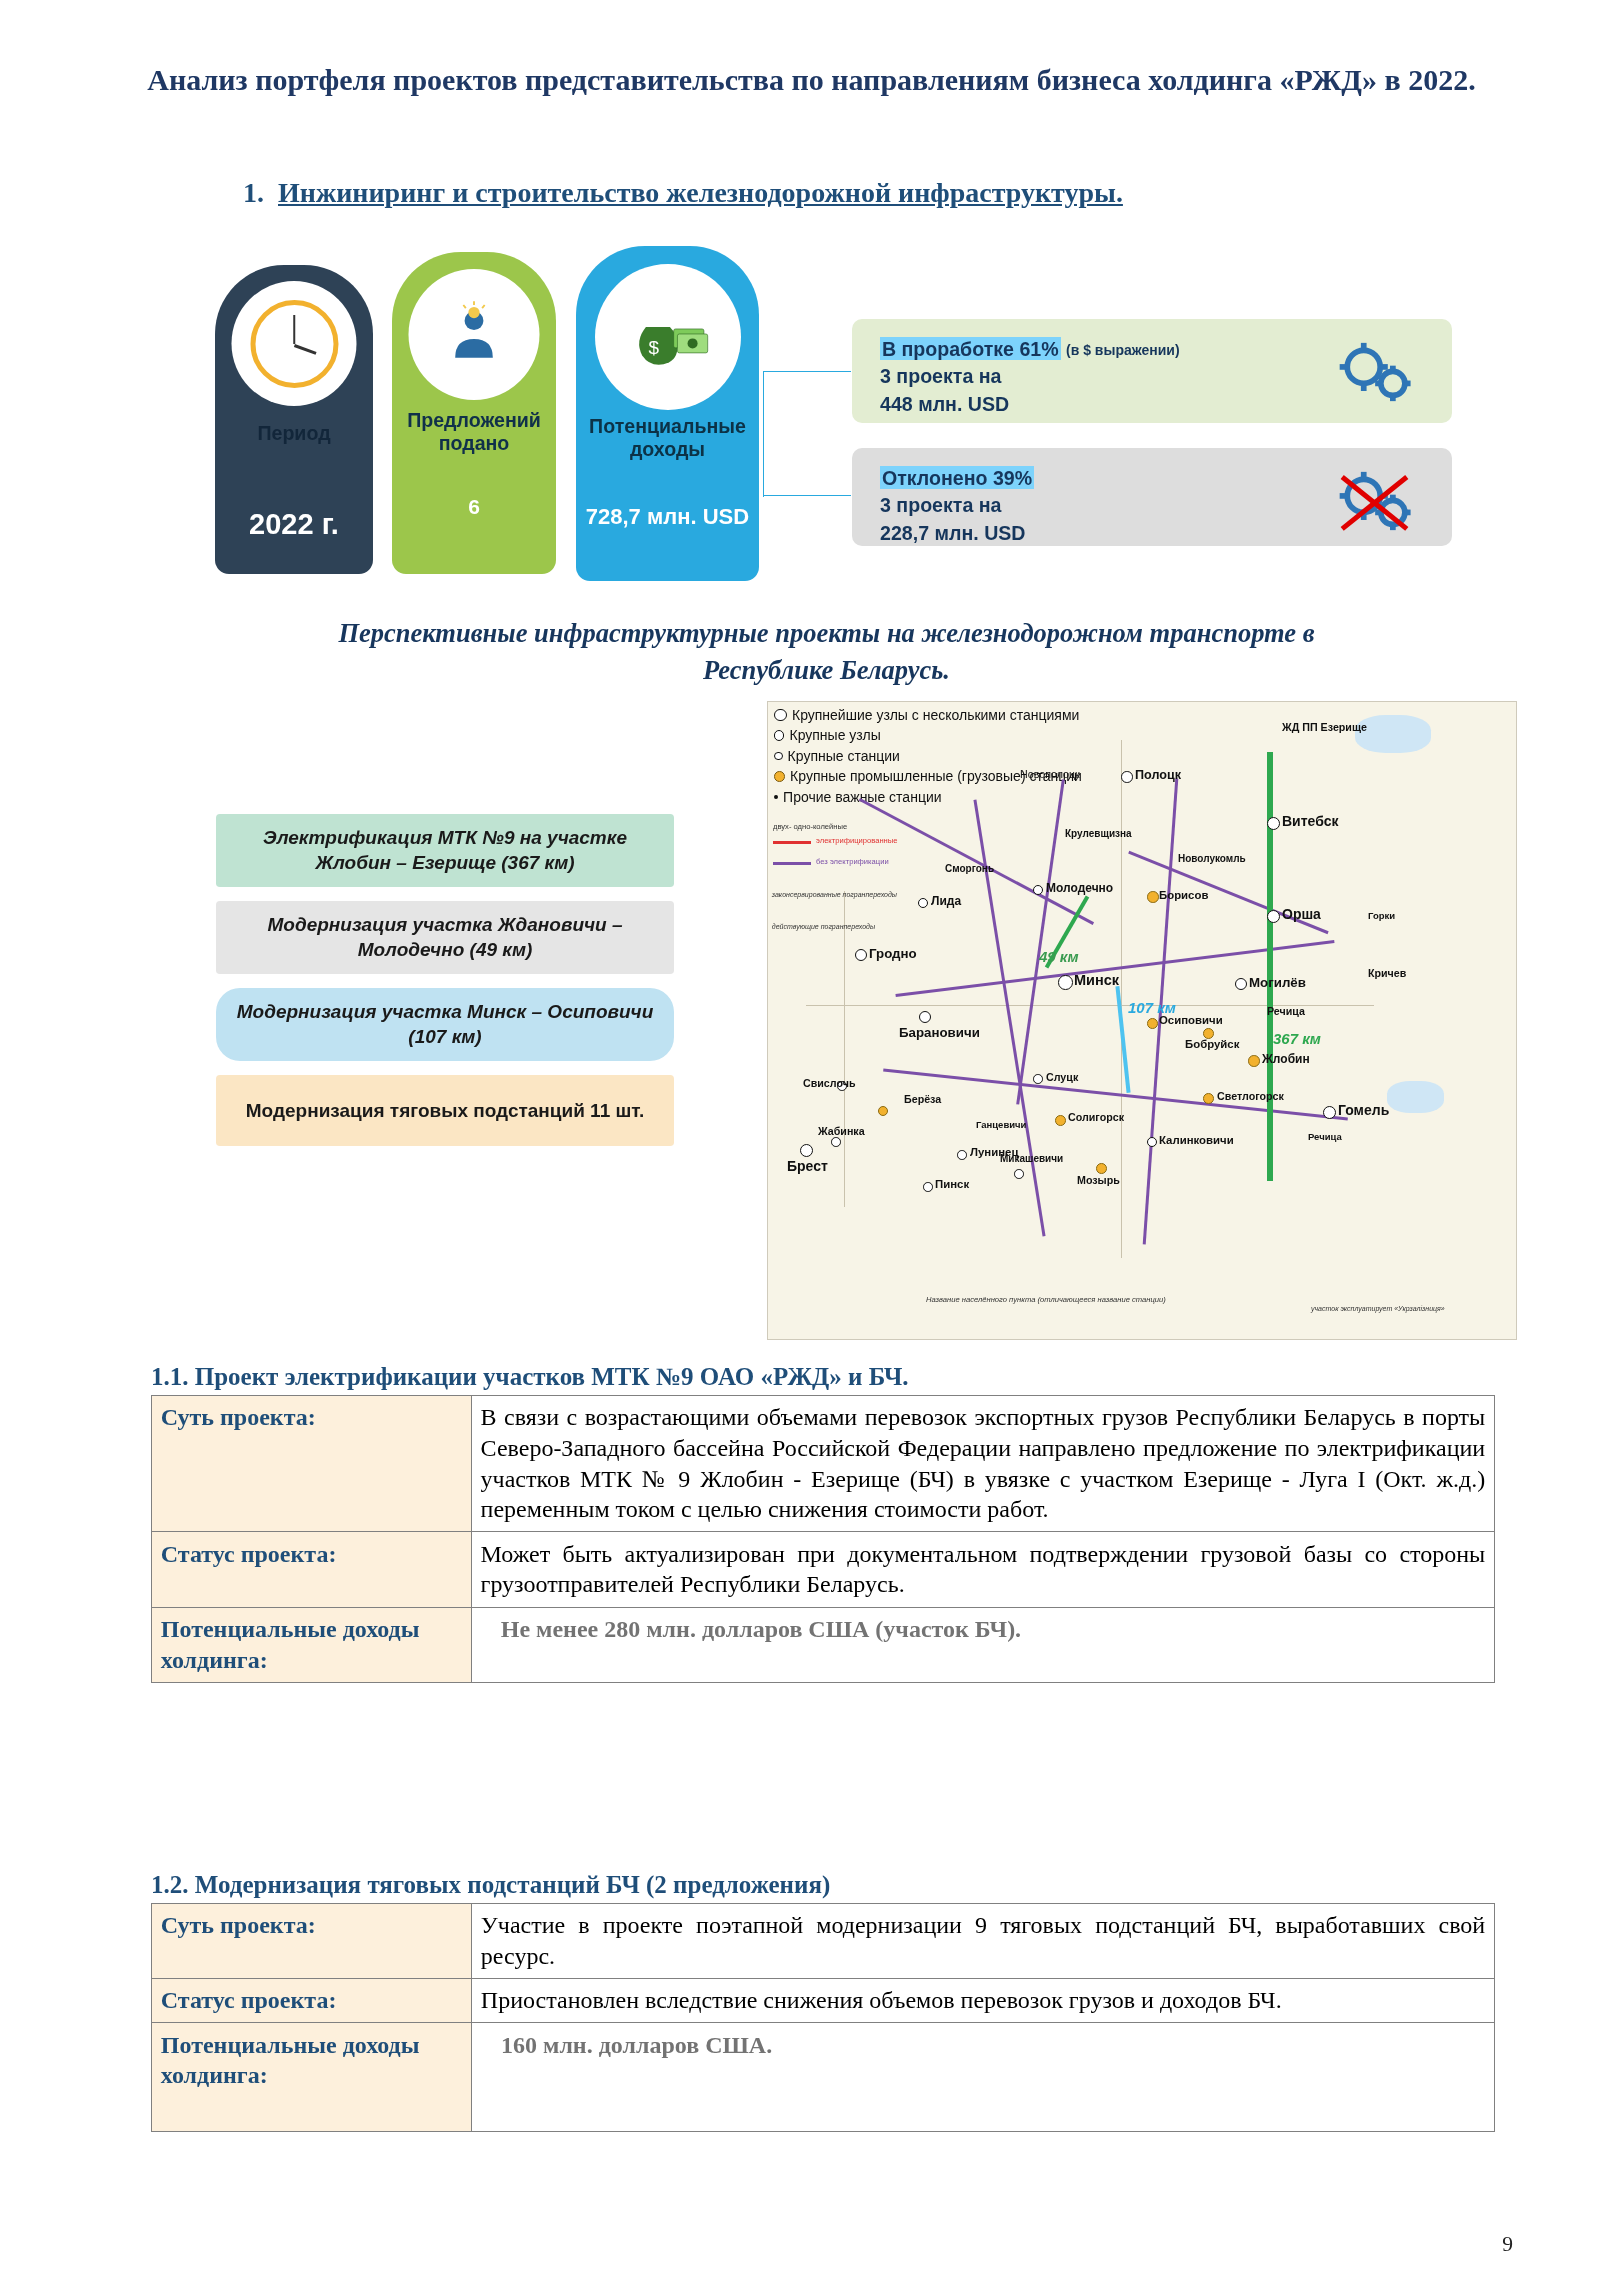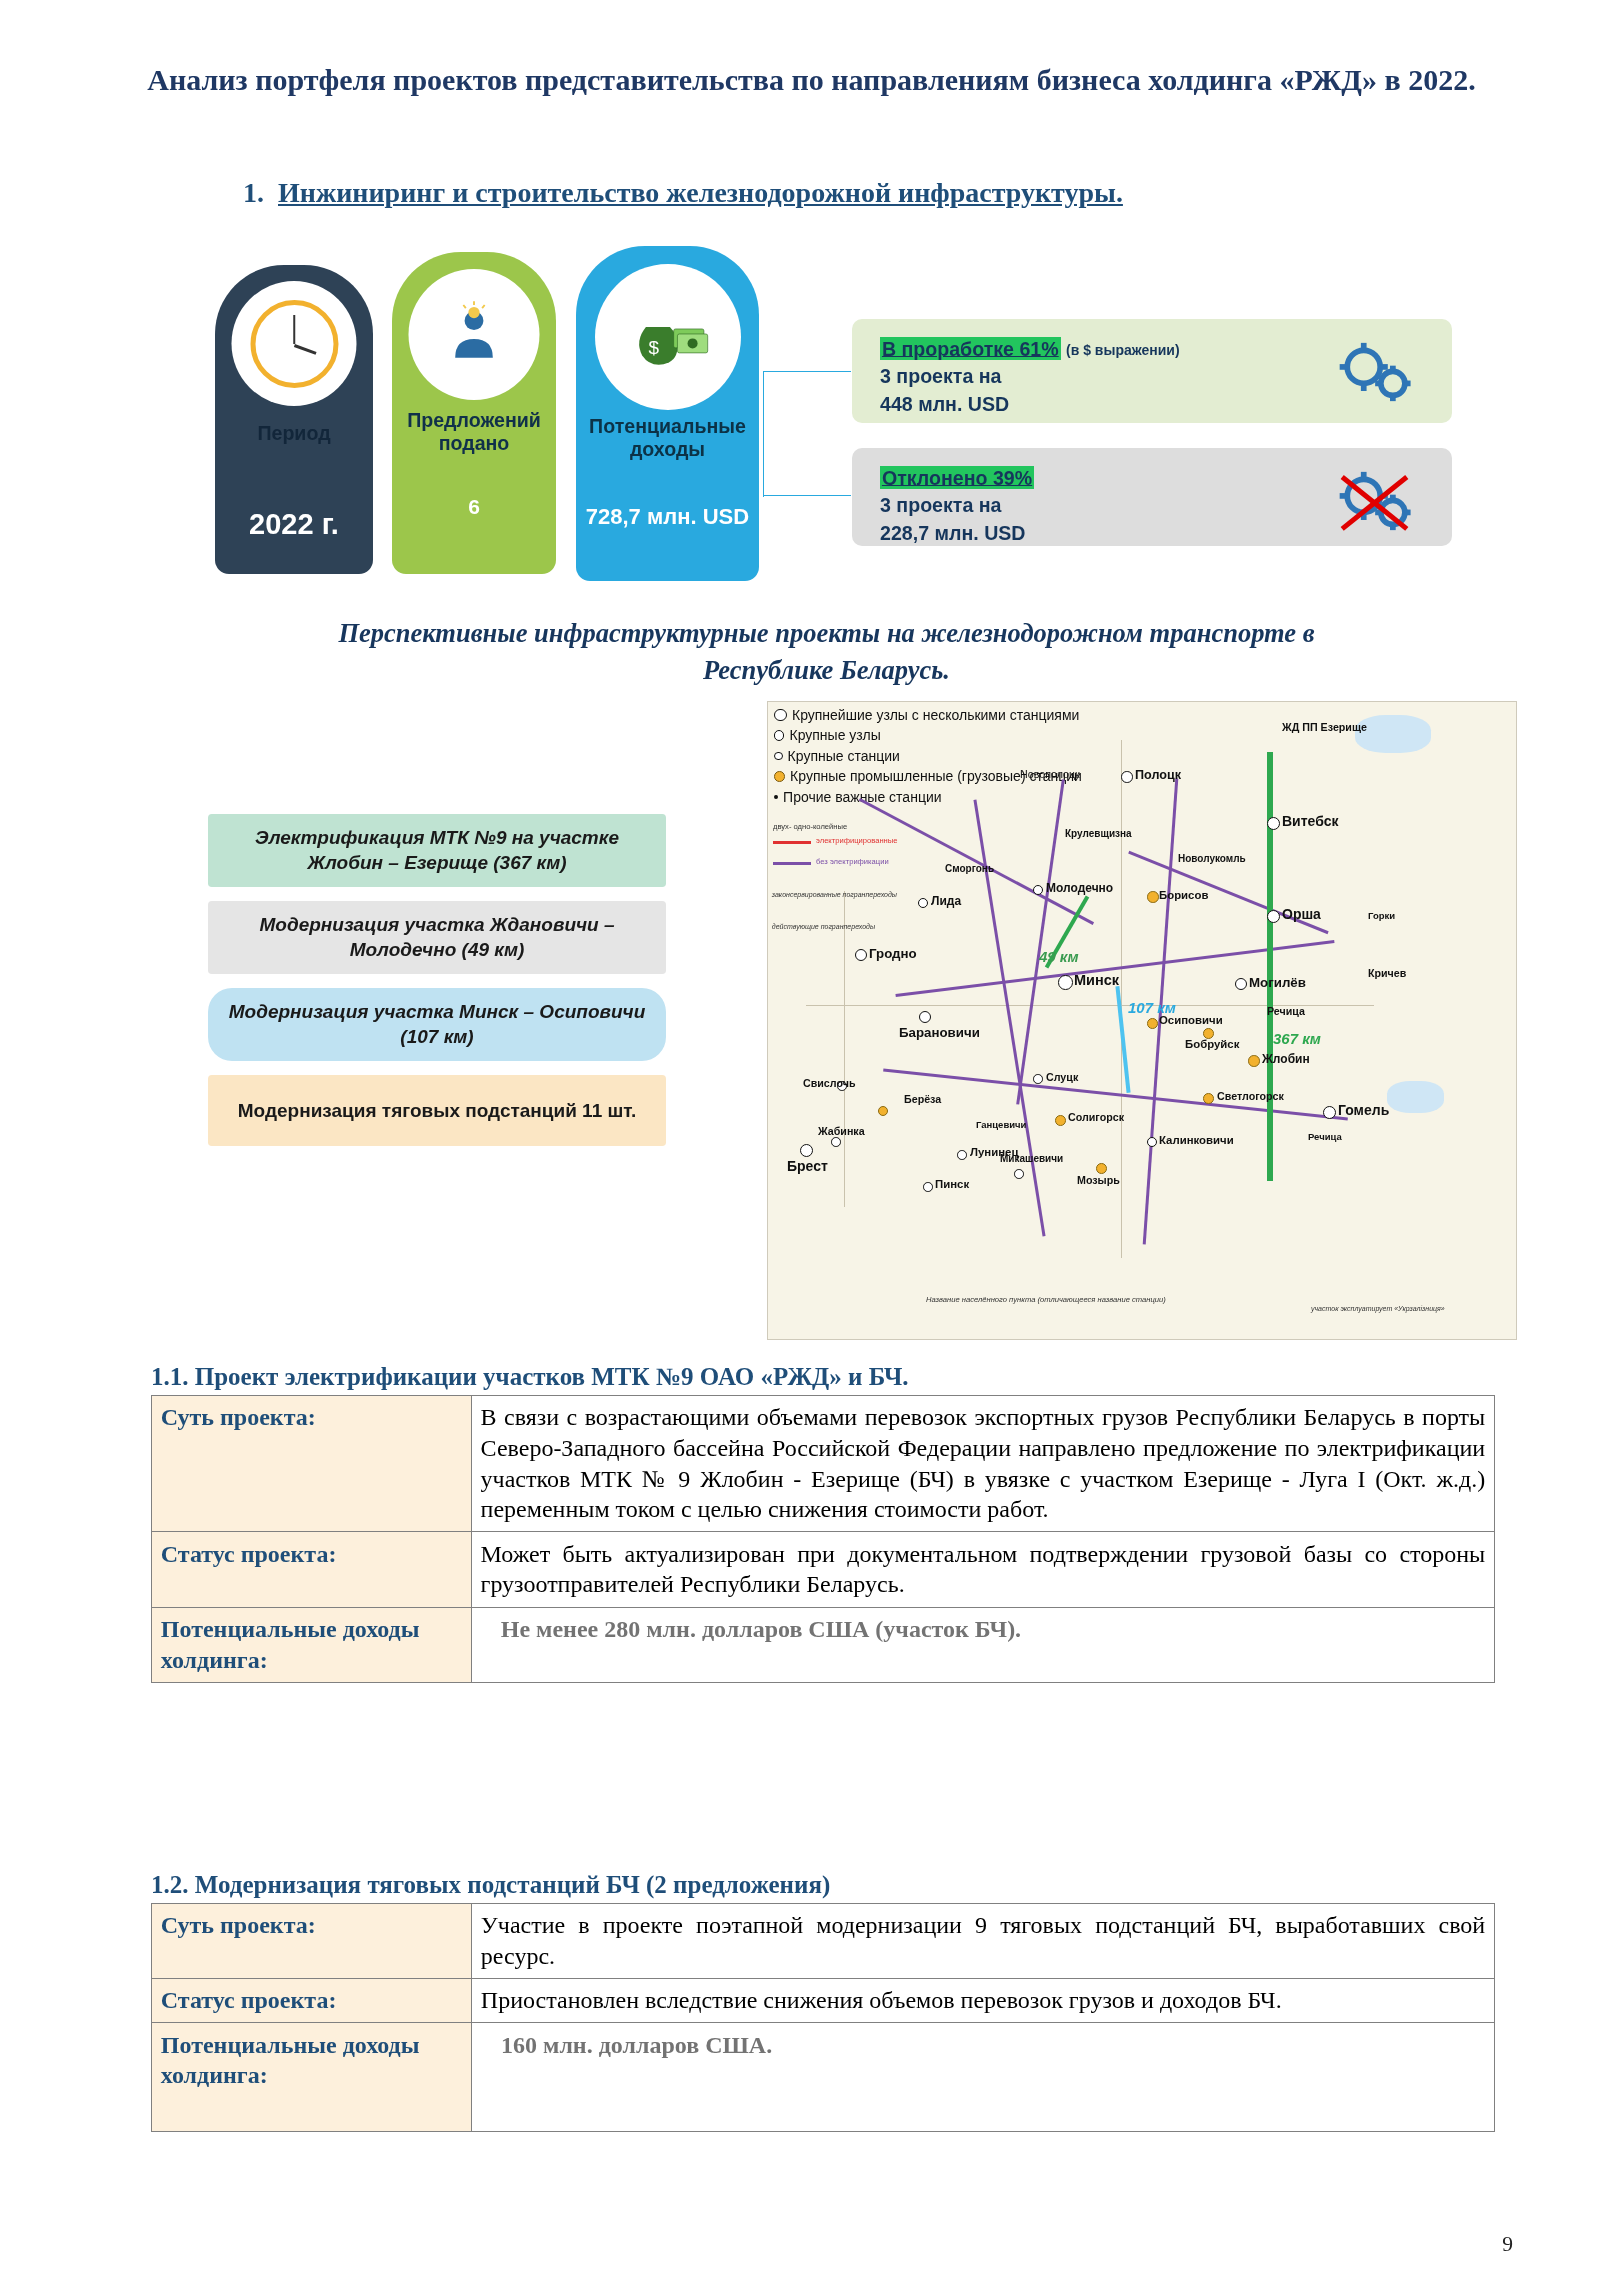--- a/index.html
+++ b/index.html
@@ -20,32 +20,32 @@
   .pill .val{position:absolute;left:0;width:100%;text-align:center;font-family:"Liberation Sans",sans-serif;font-weight:bold;color:#ffffff;}
 
   .p1{left:0px;top:19px;width:158px;height:309px;background:#2E4256;}
   .p2{left:177px;top:6.3px;width:164px;height:322px;background:#9CC64B;}
   .p3{left:361px;top:0px;width:183px;height:335px;background:#29A9DF;}
 
   .callout{position:absolute;border-radius:10px;}
   .c1{left:637px;top:73px;width:600px;height:104px;background:#E3EDD2;}
   .c2{left:637px;top:202px;width:600px;height:98px;background:#DDDDDD;}
   .ctext{position:absolute;left:28px;top:16.4px;font-family:"Liberation Sans",sans-serif;font-weight:bold;font-size:19.6px;line-height:1.42;color:#16365C;}
-  .ctext .hl{background:#22c55e;padding:0.6px 1.9px;text-decoration:underline;}
+  .ctext .hl{background:#7dd3fc;padding:0.6px 1.9px;}
   .ctext .small{font-size:14px;font-weight:bold;}
 
   .leader{position:absolute;border-left:1.9px solid #29A9DF;border-bottom:1.9px solid #29A9DF;}
 
   
   .gear-wrap{position:absolute;right:30px;top:15px;}
 
   
   .mapcap{position:absolute;left:271px;top:615px;width:1111px;text-align:center;font-family:"Liberation Serif",serif;font-style:italic;font-weight:bold;font-size:26.5px;line-height:1.4;color:#17365D;}
 
-  .legend-col{position:absolute;left:208px;top:814px;width:458px;}
+  .legend-col{position:absolute;left:216px;top:814px;width:458px;}
   .lrow{border-radius:3.8px;margin-bottom:14px;display:flex;align-items:center;justify-content:center;text-align:center;font-family:"Liberation Sans",sans-serif;font-weight:bold;font-style:italic;font-size:19px;line-height:1.32;color:#1a1a1a;padding:11.4px 16.4px;box-sizing:border-box;}
   .l1{background:#BFE3D2;min-height:71px;}
   .l2{background:#e5e5e5;min-height:71px;}
   .l3{background:#BFE2F2;min-height:71px;border-radius:24px;}
   .l4{background:#FBE6C4;min-height:71px;font-style:normal;}
 
   
   .mapbox{position:absolute;left:767px;top:701px;width:748px;height:637px;background:#F7F4E7;border:0.6px solid #cfcabb;overflow:hidden;}
   .mapbox .water{position:absolute;background:#CFE6F5;}
   .mapbox .regionline{position:absolute;background:#c9c2ad;}

